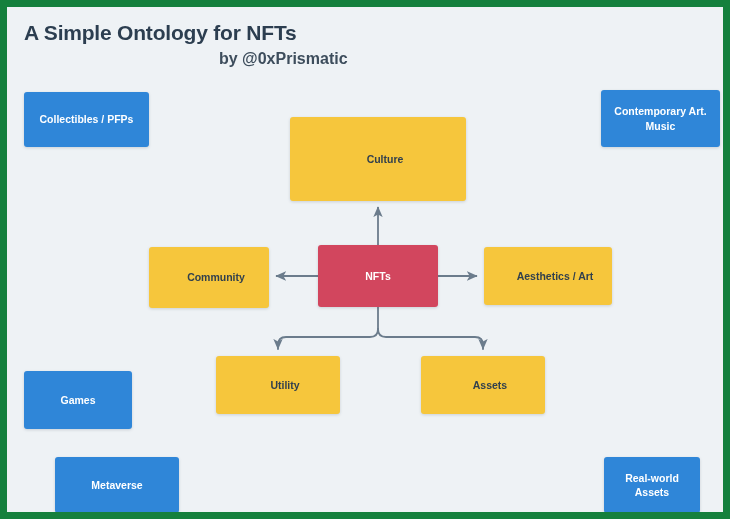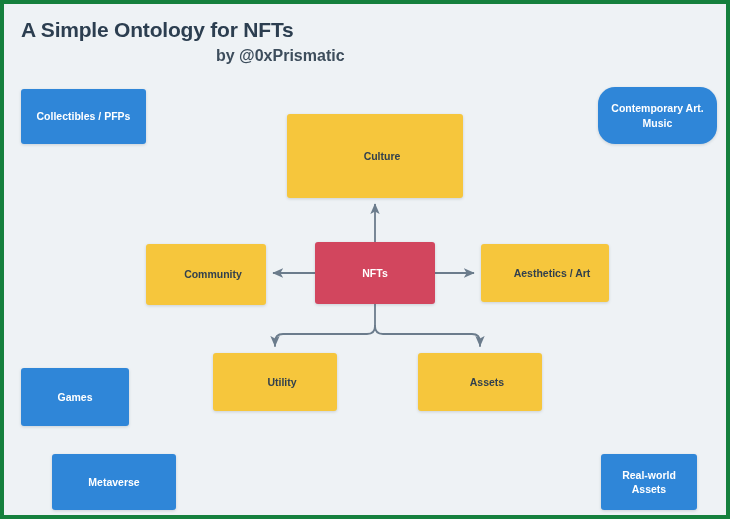--- a/index.html
+++ b/index.html
@@ -5,21 +5,21 @@
   html, body {
     margin: 0;
     padding: 0;
     background: #ffffff;
   }
   #canvas {
     position: relative;
     width: 730px;
     height: 519px;
     background: #eef2f5;
-    border: 4px solid #15803d;
+    border: 7px solid #15803d;
     box-sizing: border-box;
     overflow: hidden;
     font-family: "Liberation Sans", sans-serif;
   }
   #title {
     position: absolute;
     left: 17px;
     top: 14px;
     font-size: 21px;
     font-weight: bold;
@@ -126,21 +126,21 @@
   </div>
 
   <div class="node yellow" style="left:414px; top:349px; width:124px; height:58px;">
     <span class="lbl">Assets</span>
   </div>
 
   <div class="node blue" style="left:17px; top:85px; width:125px; height:55px;">
     <span class="lbl">Collectibles / PFPs</span>
   </div>
 
-  <div class="node blue" style="left:594px; top:83px; width:119px; height:57px;border-radius:17px;">
+  <div class="node blue" style="left:594px; top:83px; width:119px; height:57px;">
     <span class="lbl">Contemporary Art.
 Music</span>
   </div>
 
   <div class="node blue" style="left:17px; top:364px; width:108px; height:58px;">
     <span class="lbl">Games</span>
   </div>
 
   <div class="node blue" style="left:48px; top:450px; width:124px; height:56px;">
     <span class="lbl">Metaverse</span>

